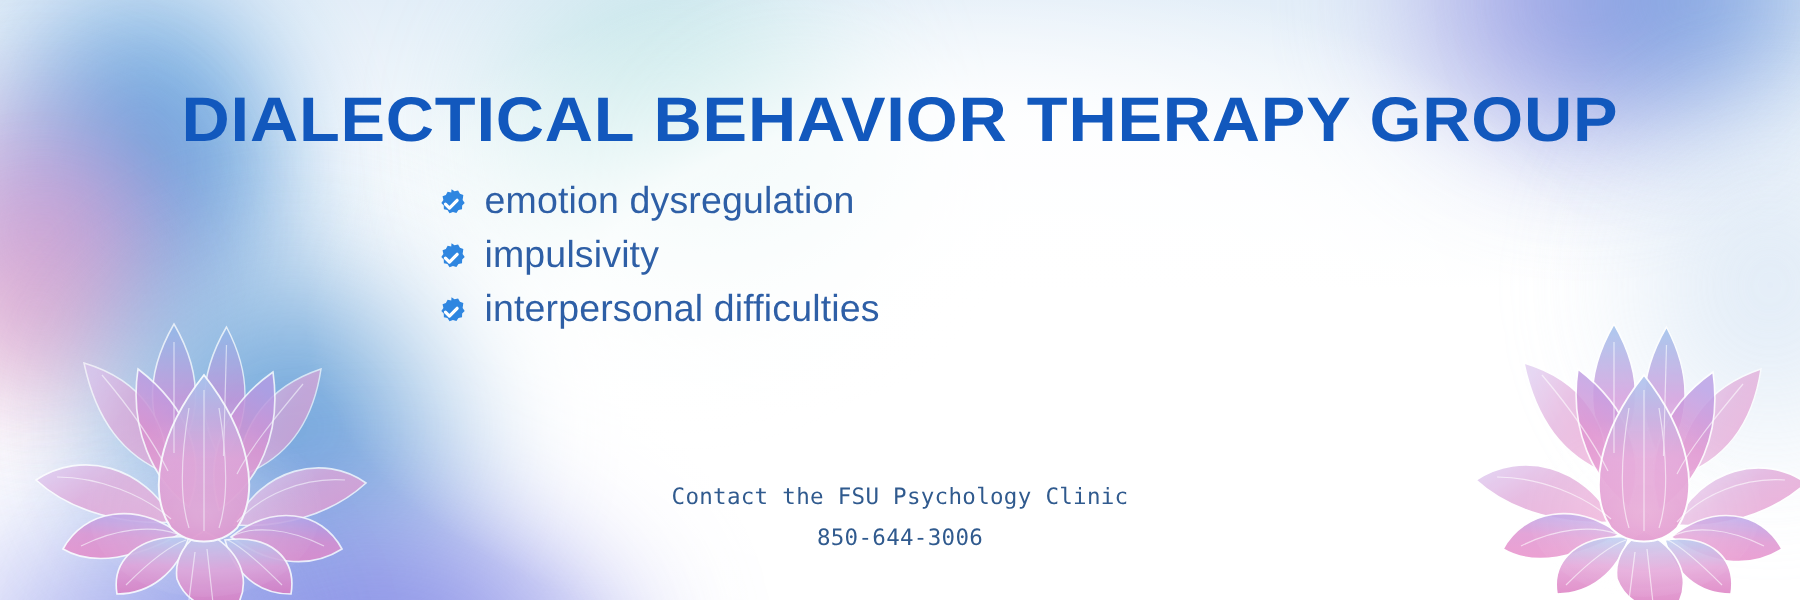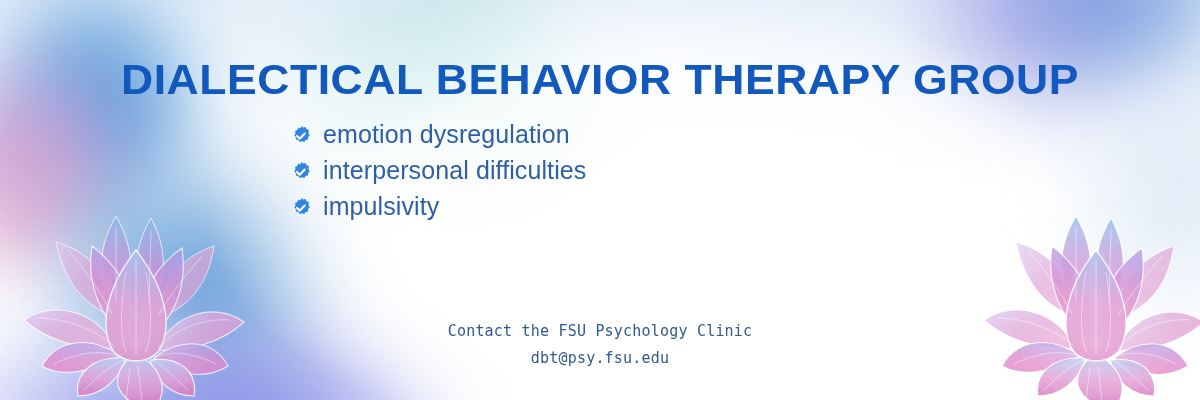--- a/index.html
+++ b/index.html
@@ -311,29 +311,29 @@
         <path d="M12 1.2l2.2 1.5 2.6-.45 1.35 2.28 2.45 1L20.1 9l1.5 2.25-1.85 1.9-.1 2.65-2.6.6-1.5 2.2-2.5-.85-2.45.9-1.55-2.2-2.6-.62-.08-2.65L4.6 11.2 6.1 9 5.5 6.45 7.9 5.4 9.2 3.1l2.6.5z" fill="#2f86e0"></path>
         <path d="M7.6 12.1l2.9 2.9 5.6-5.7" fill="none" stroke="#ffffff" stroke-width="2.3" stroke-linecap="round" stroke-linejoin="round"></path>
       </svg>
       <span class="bullet-label">emotion dysregulation</span>
     </li>
     <li class="bullet-row">
       <svg class="badge" viewBox="0 0 24 24" aria-hidden="true">
         <path d="M12 1.2l2.2 1.5 2.6-.45 1.35 2.28 2.45 1L20.1 9l1.5 2.25-1.85 1.9-.1 2.65-2.6.6-1.5 2.2-2.5-.85-2.45.9-1.55-2.2-2.6-.62-.08-2.65L4.6 11.2 6.1 9 5.5 6.45 7.9 5.4 9.2 3.1l2.6.5z" fill="#2f86e0"></path>
         <path d="M7.6 12.1l2.9 2.9 5.6-5.7" fill="none" stroke="#ffffff" stroke-width="2.3" stroke-linecap="round" stroke-linejoin="round"></path>
       </svg>
-      <span class="bullet-label">interpersonal difficulties</span>
+      <span class="bullet-label">impulsivity</span>
     </li>
     <li class="bullet-row">
       <svg class="badge" viewBox="0 0 24 24" aria-hidden="true">
         <path d="M12 1.2l2.2 1.5 2.6-.45 1.35 2.28 2.45 1L20.1 9l1.5 2.25-1.85 1.9-.1 2.65-2.6.6-1.5 2.2-2.5-.85-2.45.9-1.55-2.2-2.6-.62-.08-2.65L4.6 11.2 6.1 9 5.5 6.45 7.9 5.4 9.2 3.1l2.6.5z" fill="#2f86e0"></path>
         <path d="M7.6 12.1l2.9 2.9 5.6-5.7" fill="none" stroke="#ffffff" stroke-width="2.3" stroke-linecap="round" stroke-linejoin="round"></path>
       </svg>
-      <span class="bullet-label">impulsivity</span>
+      <span class="bullet-label">interpersonal difficulties</span>
     </li>
   </ul>
 
   <div class="contact">
     <div class="contact-line">Contact the FSU Psychology Clinic</div>
-    <div class="contact-line">dbt@psy.fsu.edu</div>
+    <div class="contact-line">850-644-3006</div>
   </div>
 
 </div>
 
 </body></html>

